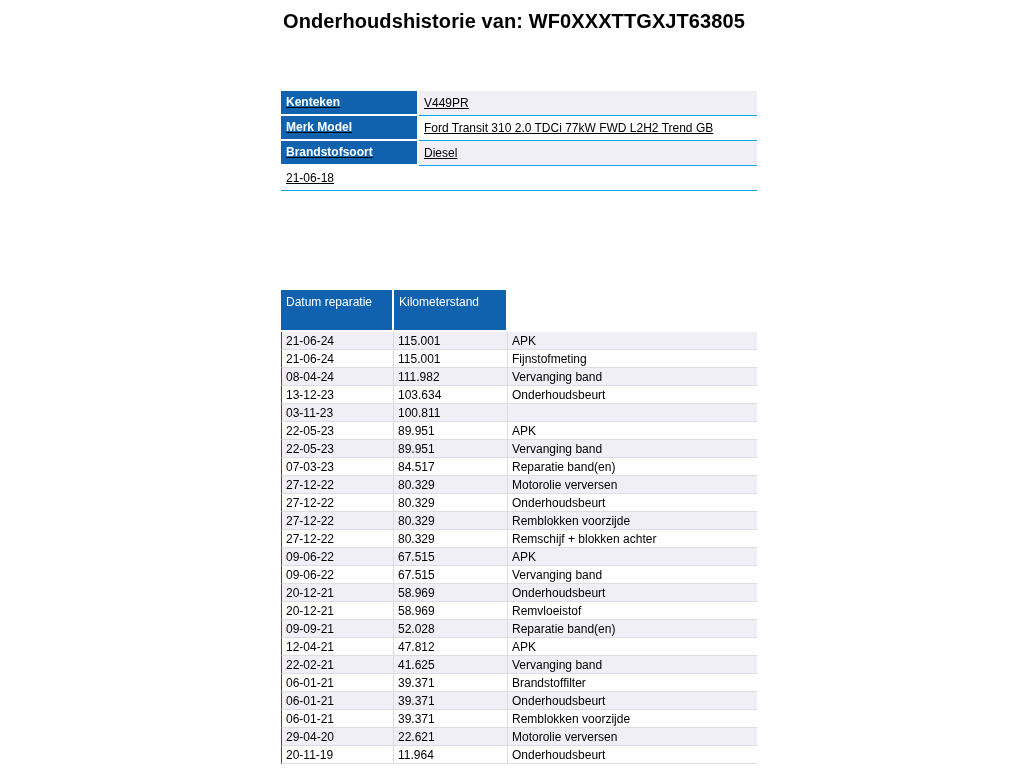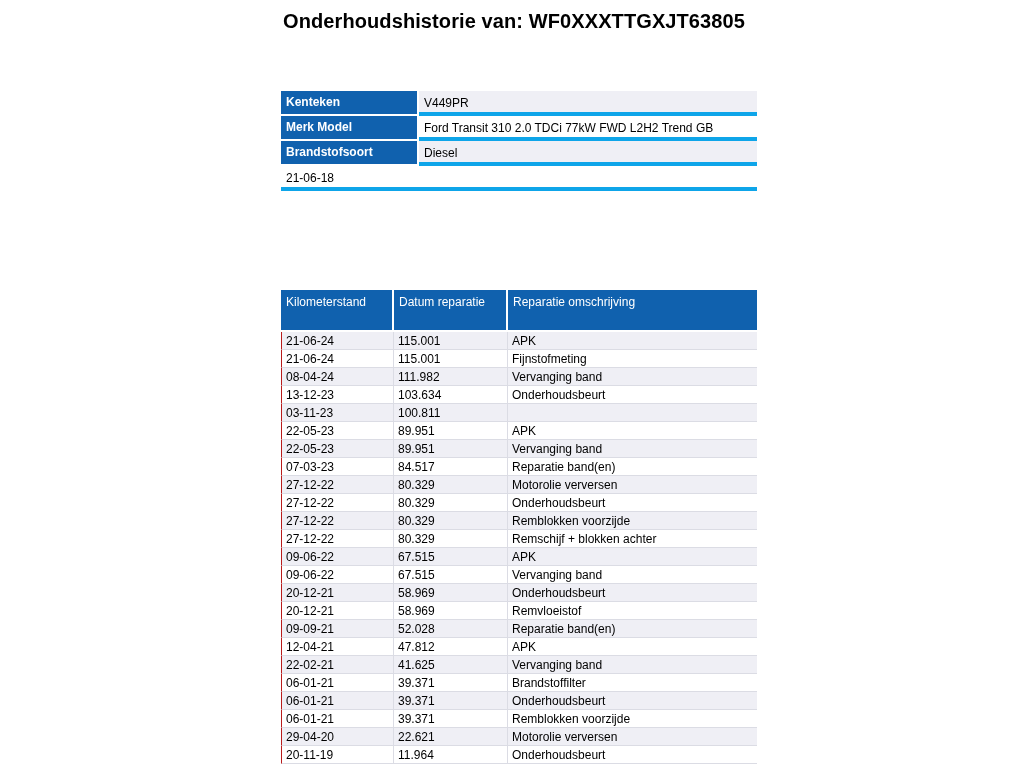--- a/index.html
+++ b/index.html
@@ -7,32 +7,32 @@
   .page { position: relative; width: 1024px; height: 768px; background: #ffffff; overflow: hidden; }
 
   .title {
     position: absolute; left: 283px; top: 10px;
     font-size: 20px; font-weight: bold; color: #000000; letter-spacing: 0.1px;
     white-space: nowrap;
   }
 
   
   .info-table { position: absolute; left: 281px; top: 91px; width: 476px; }
-  .info-row { display: flex; height: 25px; }
+  .info-row { display: flex; height: 25px; text-decoration: underline; }
   .info-label {
     width: 138px; box-sizing: border-box;
     background: #1061AE; color: #ffffff;
     font-size: 12px; font-weight: bold; line-height: 22px; padding-left: 5px;
     border-bottom: 2px solid #ffffff; border-right: 2px solid #ffffff;
     white-space: nowrap;
   }
   .info-value {
     flex: 1; box-sizing: border-box;
     font-size: 12px; color: #000000; line-height: 24px; padding-left: 5px;
-    border-bottom: 4px solid #0ea5e9; background: #ffffff;
+    border-bottom: 1px solid #0ea5e9; background: #ffffff;
     white-space: nowrap; overflow: hidden;
   }
   .info-row:nth-child(odd) .info-value { background: #EFEFF5; }
 
   
   .history-table { position: absolute; left: 281px; top: 290px; width: 476px; }
   .h-head { display: flex; height: 40px; margin-bottom: 2px; }
   .h-col {
     box-sizing: border-box; background: #1061AE; color: #ffffff;
     font-size: 12px; padding: 5px 0 0 5px; white-space: nowrap; overflow: hidden;
@@ -79,27 +79,24 @@
     </div>
       <div class="info-row">
       <div class="info-value">21-06-18</div>
     </div>
     </div>
 
   <div class="history-table">
     <div class="h-head">
 
     <div class="h-col">
+        <span>Datum reparatie</span>
+      </div>
+        <div class="h-col">
         <span>Kilometerstand</span>
-      </div>
-        <div class="h-col">
-        <span>Datum reparatie</span>
-      </div>
-        <div class="h-col">
-        <span>Reparatie omschrijving</span>
       </div>
       </div>
     <div class="h-body">
 
     <div class="h-row">
         <div class="h-cell">21-06-24</div>
         <div class="h-cell">115.001</div>
         <div class="h-cell">APK</div>
       </div>
         <div class="h-row">

